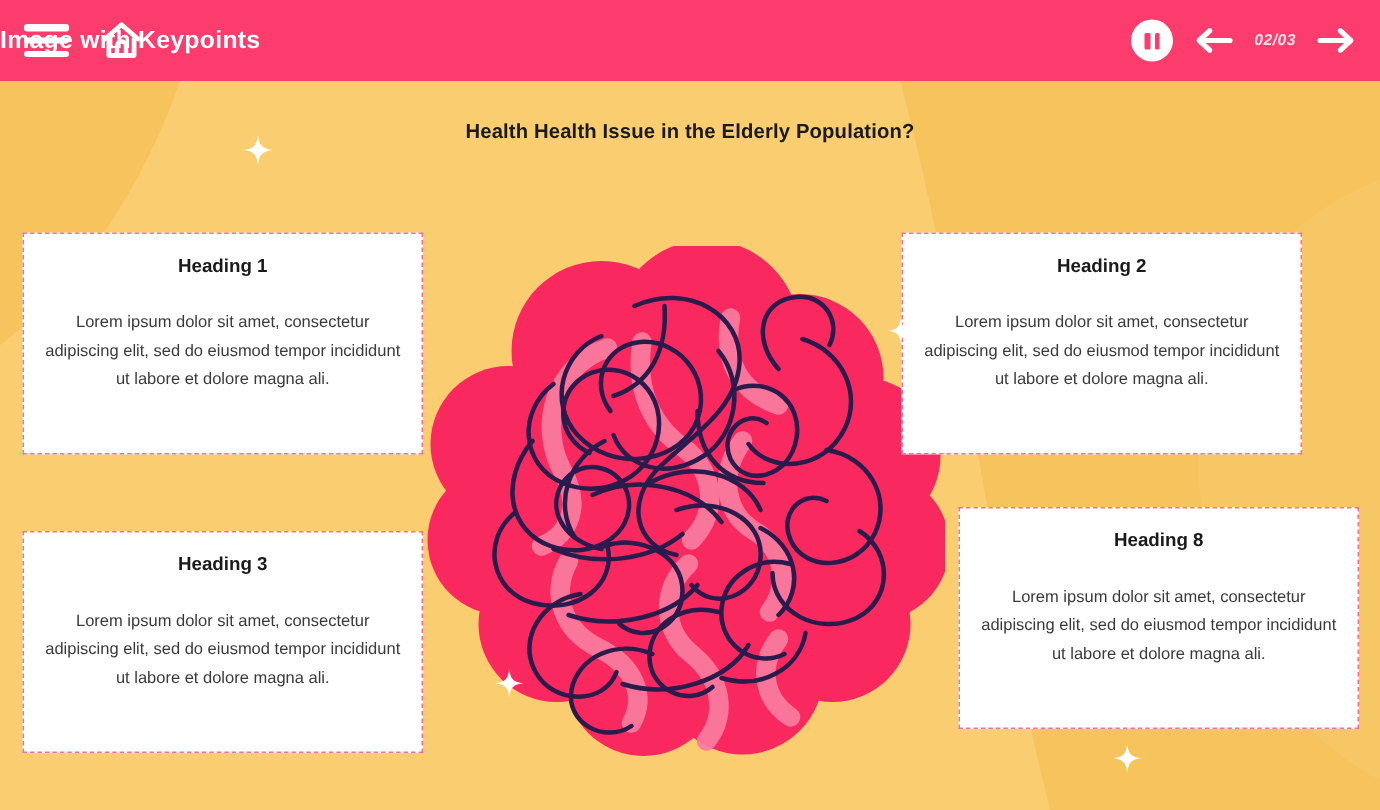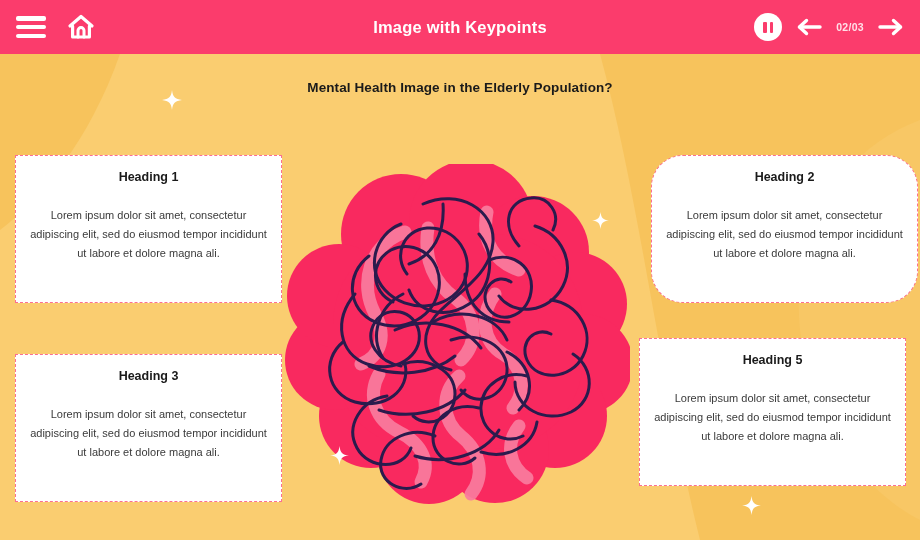--- a/index.html
+++ b/index.html
@@ -24,49 +24,49 @@
   .bar-left { display:flex; align-items:center; gap:20px; }
   .bar-right { display:flex; align-items:center; gap:14px; }
 
   .hamburger { width:30px; height:22px; display:flex; flex-direction:column;
                justify-content:space-between; cursor:pointer; }
   .hamburger span { display:block; height:4.5px; width:100%; background:#fff; border-radius:2px; }
 
   .icon-btn { display:flex; align-items:center; cursor:pointer; }
 
   #deck-title {
-    position:absolute; left:0; right:0; text-align:center;
+    position:absolute; left:0; right:0; text-align:left;
     color:#fff; font-size:16.5px; font-weight:bold; letter-spacing:.2px;
     pointer-events:none;
   }
 
   .pause-btn {
     width:28px; height:28px; border-radius:50%; background:#fff;
     display:flex; align-items:center; justify-content:center; gap:3px;
     cursor:pointer; flex:none;
   }
   .pause-btn i { display:block; width:3.5px; height:11px; background:#FB3C6C; border-radius:1px; }
 
-  .page-counter { color:#FFE0E8; font-size:10.5px; font-weight:bold; letter-spacing:.3px; }
+  .page-counter { color:#FFE0E8; font-size:10.5px; font-weight:bold; letter-spacing:.3px;font-style:italic; }
 
   
   #content { position:absolute; top:54px; left:0; width:920px; height:486px; z-index:10; }
 
   #slide-title {
     position:absolute; top:26px; left:0; width:100%; text-align:center;
     font-size:13.5px; font-weight:bold; color:#1A1A1A; letter-spacing:.1px;
   }
 
   .card {
     position:absolute; width:267px; height:148px; background:#fff;
     border:1.6px dashed #FB6F92; padding:14px 12px 0;
     text-align:center;
   }
   #card-0 { left:15px;  top:101px; }
-  #card-1 { left:651px; top:101px;border-radius:32px; }
+  #card-1 { left:601px; top:101px; }
   #card-2 { left:15px;  top:300px; }
   #card-3 { left:639px; top:284px; }
 
   .card-heading { font-size:12.5px; font-weight:bold; color:#1A1A1A; margin-bottom:22px; }
   .card-body { font-size:11px; color:#3A3A3A; line-height:1.72; }
 
   
   #brain { position:absolute; left:283px; top:110px; width:347px; height:340px; }
 
   .sparkle { position:absolute; z-index:12; }
@@ -117,21 +117,21 @@
       <svg width="26" height="20" viewBox="0 0 26 20" fill="none">
         <path d="M2 10 H22" stroke="#fff" stroke-width="3.4" stroke-linecap="round"></path>
         <path d="M15.5 3.5 L22.6 10 L15.5 16.5" stroke="#fff" stroke-width="3.4" stroke-linecap="round" stroke-linejoin="round"></path>
       </svg>
     </div>
   </div>
 </div>
 
 <div id="content">
 
-  <div id="slide-title">Mental Health Image in the Elderly Population?</div>
+  <div id="slide-title">Health Health Issue in the Elderly Population?</div>
 
   <div id="brain">
     <svg width="347" height="340" viewBox="0 0 347 340">
       <g fill="#F9295F">
         <circle cx="118" cy="70" r="60"></circle>
         <circle cx="188" cy="58" r="62"></circle>
         <circle cx="250" cy="88" r="56"></circle>
         <circle cx="292" cy="140" r="52"></circle>
         <circle cx="300" cy="200" r="50"></circle>
         <circle cx="272" cy="252" r="52"></circle>
@@ -191,21 +191,21 @@
   </div>
   <div class="card" id="card-1">
     <div class="card-heading">Heading 2</div>
     <div class="card-body">Lorem ipsum dolor sit amet, consectetur adipiscing elit, sed do eiusmod tempor incididunt ut labore et dolore magna ali.</div>
   </div>
   <div class="card" id="card-2">
     <div class="card-heading">Heading 3</div>
     <div class="card-body">Lorem ipsum dolor sit amet, consectetur adipiscing elit, sed do eiusmod tempor incididunt ut labore et dolore magna ali.</div>
   </div>
   <div class="card" id="card-3">
-    <div class="card-heading">Heading 5</div>
+    <div class="card-heading">Heading 8</div>
     <div class="card-body">Lorem ipsum dolor sit amet, consectetur adipiscing elit, sed do eiusmod tempor incididunt ut labore et dolore magna ali.</div>
   </div>
 </div>
 
 <div class="sparkle" style="left: 162px; top: 90px; width: 20px; height: 20px;"><svg width="20" height="20" viewBox="0 0 24 24">
       <path d="M12 0 C 13 8.5, 15.5 11, 24 12 C 15.5 13, 13 15.5, 12 24 C 11 15.5, 8.5 13, 0 12 C 8.5 11, 11 8.5, 12 0 Z" fill="#FFFFFF"></path>
     </svg></div>
 <div class="sparkle" style="left: 591.5px; top: 211.5px; width: 17px; height: 17px;"><svg width="17" height="17" viewBox="0 0 24 24">
       <path d="M12 0 C 13 8.5, 15.5 11, 24 12 C 15.5 13, 13 15.5, 12 24 C 11 15.5, 8.5 13, 0 12 C 8.5 11, 11 8.5, 12 0 Z" fill="#FFFFFF"></path>
     </svg></div>

